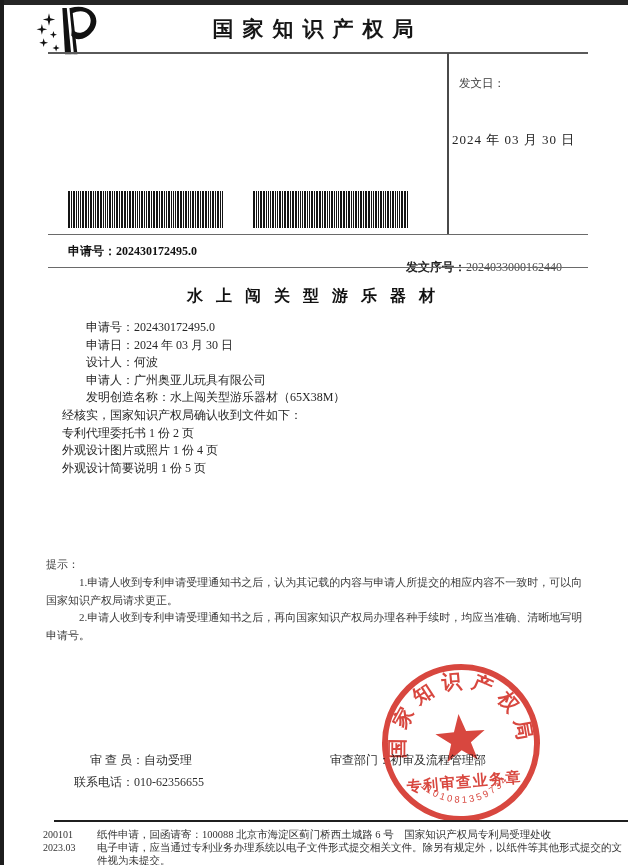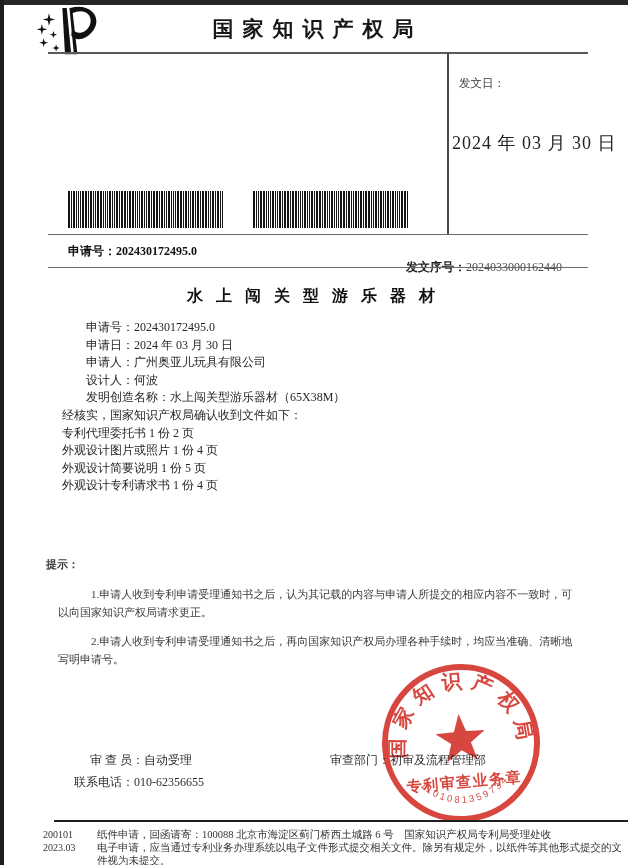--- a/index.html
+++ b/index.html
@@ -13,41 +13,41 @@
   .org-title{
     position:absolute;left:50px;top:15px;width:535px;text-align:center;
     font-size:21px;font-weight:bold;letter-spacing:9px;color:#161616;white-space:nowrap;
   }
   .rule{position:absolute;background:#5a5a5a;}
   .rule-header{left:48px;top:52px;width:540px;height:2px;}
   .vdivider{position:absolute;left:447px;top:53px;width:2px;height:182px;background:#4a4a4a;}
   .rule-mid1{left:48px;top:234px;width:540px;height:1px;background:#6a6a6a;}
   .rule-mid2{left:48px;top:267px;width:540px;height:1px;background:#6a6a6a;}
   .dispatch-label{position:absolute;left:459px;top:76px;font-size:11.5px;color:#3a3a3a;}
-  .dispatch-date{position:absolute;left:452px;top:131px;font-size:18px;color:#222;letter-spacing:1px;white-space:nowrap;}
+  .dispatch-date{position:absolute;left:452px;top:131px;font-size:13px;color:#222;letter-spacing:1px;white-space:nowrap;}
   .barcode{position:absolute;top:191px;height:37px;display:flex;align-items:stretch;gap:1px;}
   .barcode span{background:#141414;display:block;height:100%;}
   #barcode1{left:68px;}
   #barcode2{left:253px;}
   .appno-row{position:absolute;left:68px;top:243px;width:520px;font-size:12px;white-space:nowrap;}
   .appno-left{font-weight:bold;color:#111;}
   .serial{position:absolute;left:338px;top:16px;}
   .serial .lbl{font-weight:bold;color:#222;}
   .serial .val{color:#4a4a4a;}
   .doc-title{
     position:absolute;left:50px;top:286px;width:535px;text-align:center;
     font-size:16px;font-weight:bold;letter-spacing:13px;color:#111;white-space:nowrap;
   }
   .body-block{position:absolute;left:62px;top:319px;width:527px;font-size:12px;line-height:17.6px;color:#262626;}
   .body-block p{margin:0;text-indent:2em;}
   .field{white-space:nowrap;}
   .field.ind{padding-left:24px;}
   .hints{position:absolute;left:46px;top:556px;width:541px;font-size:11px;line-height:17.8px;color:#3a3a3a;}
-  .hints .hint-label{margin:0;font-weight:bold;}
-  .hints p.item{margin:12px;text-indent:3em;}
+  .hints .hint-label{margin:0;}
+  .hints p.item{margin:0;text-indent:3em;}
   .signoff{position:absolute;left:0;top:0;width:628px;height:0;font-size:12px;color:#2e2e2e;}
   .examiner-row{position:absolute;left:90px;top:752px;white-space:nowrap;}
   .phone-row{position:absolute;left:74px;top:774px;white-space:nowrap;}
   .dept-row{position:absolute;left:330px;top:752px;white-space:nowrap;}
   .seal{position:absolute;left:376px;top:658px;width:170px;height:170px;transform:rotate(-5deg);opacity:.9;mix-blend-mode:multiply;}
   .rule-footer{left:54px;top:820px;width:574px;height:2px;background:#1f1f1f;}
   .footer-codes{position:absolute;left:43px;top:828px;font-size:10px;color:#333;line-height:13px;}
   .footer-text{position:absolute;left:97px;top:828px;width:525px;font-size:10.5px;line-height:13.2px;color:#333;}
   .footer-text p{margin:0;}
 </style>
@@ -214,28 +214,27 @@
     <span class="appno-left"><span>申请号：</span><span>202430172495.0</span></span>
     <span class="serial"><span class="lbl">发文序号：</span><span class="val">2024033000162440</span></span>
   </div>
   <div class="rule rule-mid2"></div>
 
   <div class="doc-title">水上闯关型游乐器材</div>
 
   <div class="body-block">
     <div class="field ind">申请号：202430172495.0</div>
     <div class="field ind">申请日：2024 年 03 月 30 日</div>
+    <div class="field ind">设计人：何波</div>
     <div class="field ind">申请人：广州奥亚儿玩具有限公司</div>
-    <div class="field ind">设计人：何波</div>
     <div class="field ind">发明创造名称：水上闯关型游乐器材（65X38M）</div>
     <div class="field">经核实，国家知识产权局确认收到文件如下：</div>
     <div class="field">专利代理委托书 1 份 2 页</div>
     <div class="field">外观设计图片或照片 1 份 4 页</div>
     <div class="field">外观设计简要说明 1 份 5 页</div>
-    <div class="field">外观设计专利请求书 1 份 4 页</div>
   </div>
 
   <div class="hints">
     <p class="hint-label">提示：</p>
     <p class="item">1.申请人收到专利申请受理通知书之后，认为其记载的内容与申请人所提交的相应内容不一致时，可以向国家知识产权局请求更正。</p>
     <p class="item">2.申请人收到专利申请受理通知书之后，再向国家知识产权局办理各种手续时，均应当准确、清晰地写明申请号。</p>
   </div>
 
   <div class="signoff">
     <div class="examiner-row"><span>审 查 员：</span><span>自动受理</span></div>

